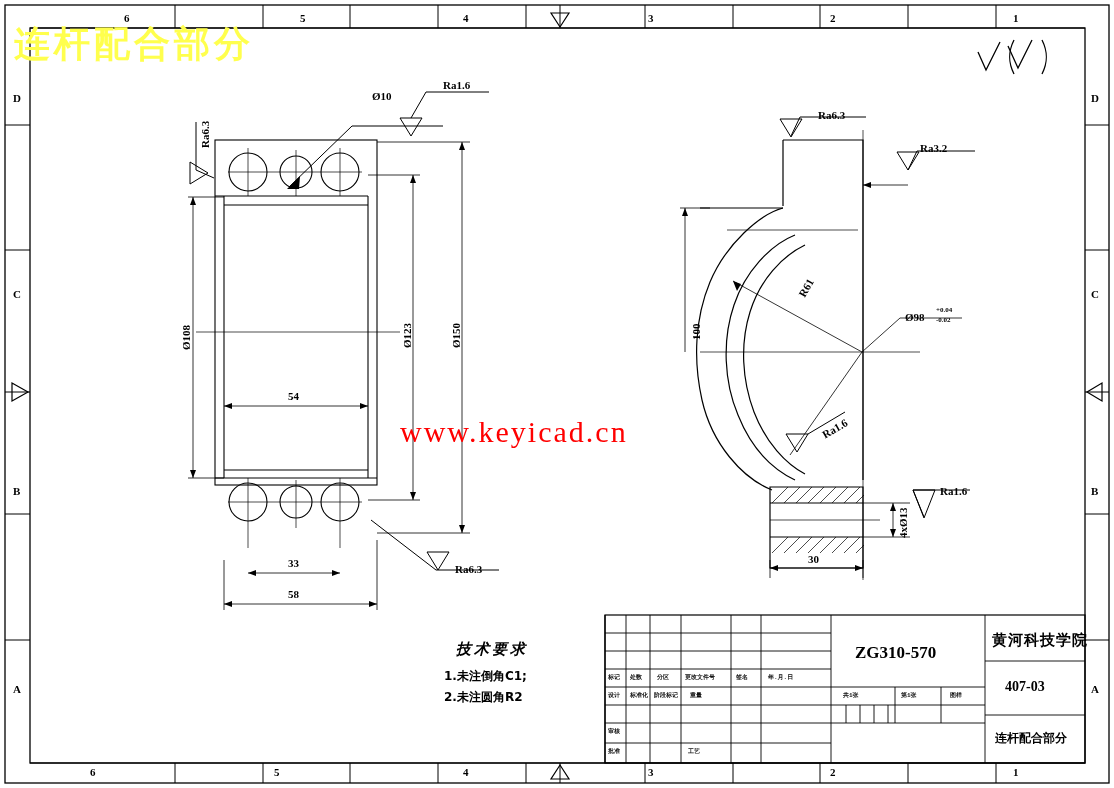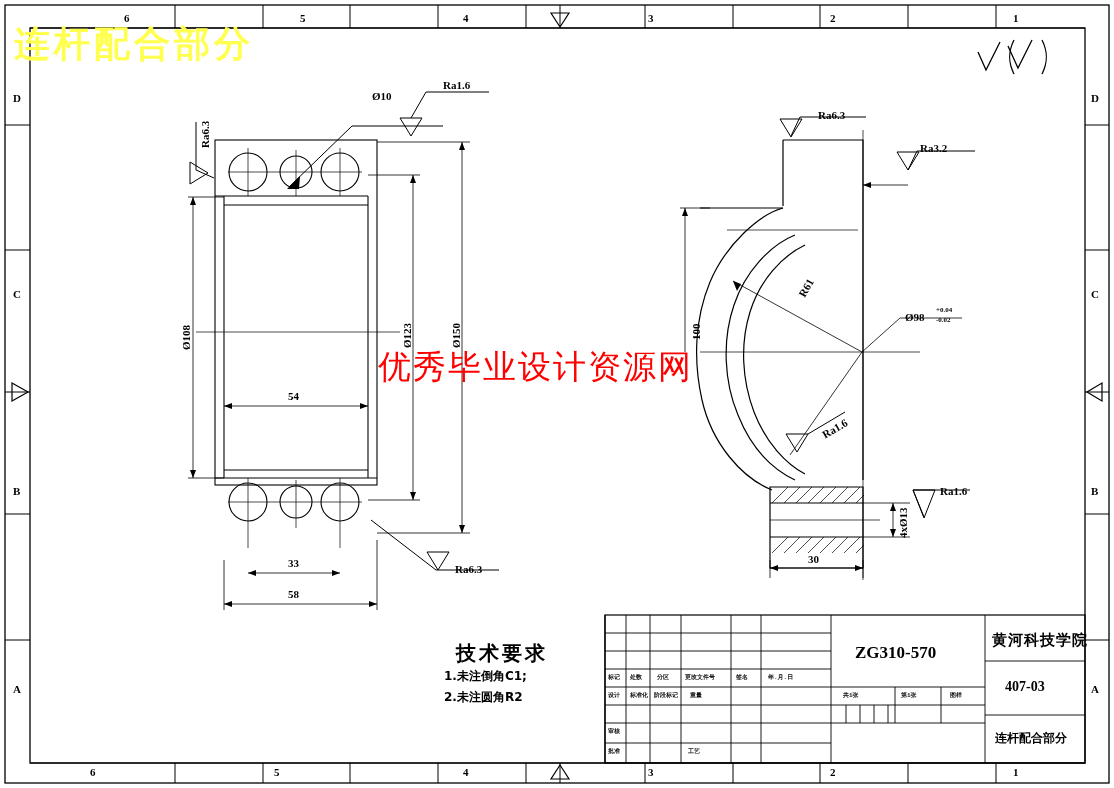--- a/index.html
+++ b/index.html
@@ -292,21 +292,21 @@
       <line x1="860" y1="705" x2="860" y2="723"></line>
       <line x1="874" y1="705" x2="874" y2="723"></line>
       <line x1="888" y1="705" x2="888" y2="723"></line>
 
       <line x1="985" y1="661" x2="1085" y2="661"></line>
       <line x1="985" y1="715" x2="1085" y2="715"></line>
     </g>
   </svg>
 
   <div class="wm-title">连杆配合部分</div>
-  <div class="wm-red1">优秀毕业设计资源网</div>
+  <div class="wm-red2">www.keyicad.cn</div>
 
   <div class="zl" style="left:124px;top:12px;">6</div>
   <div class="zl" style="left:300px;top:12px;">5</div>
   <div class="zl" style="left:463px;top:12px;">4</div>
   <div class="zl" style="left:648px;top:12px;">3</div>
   <div class="zl" style="left:830px;top:12px;">2</div>
   <div class="zl" style="left:1013px;top:12px;">1</div>
 
   <div class="zl" style="left:90px;top:766px;">6</div>
   <div class="zl" style="left:274px;top:766px;">5</div>
@@ -343,21 +343,21 @@
   <div class="txt" style="left:940px;top:485px;">Ra1.6</div>
 
   <div class="txt" style="left:796px;top:293px;transform:rotate(-60deg);transform-origin:0 0;">R61</div>
   <div class="txt" style="left:905px;top:311px;">Ø98</div>
   <div class="txt xs" style="left:936px;top:306px;">+0.04</div>
   <div class="txt xs" style="left:936px;top:316px;">-0.02</div>
   <div class="txt rot90" style="left:690px;top:340px;">100</div>
   <div class="txt rot90" style="left:897px;top:538px;">4xØ13</div>
   <div class="txt" style="left:808px;top:553px;">30</div>
 
-  <div class="txt cjk" style="left:456px;top:640px;font-size:20px;letter-spacing:3px;">技术要求</div>
+  <div class="txt cjk" style="left:456px;top:640px;font-size:15px;letter-spacing:3px;font-style:italic;">技术要求</div>
   <div class="txt cjk" style="left:444px;top:668px;font-size:12px;">1.未注倒角C1;</div>
   <div class="txt cjk" style="left:444px;top:689px;font-size:12px;">2.未注圆角R2</div>
 
   <div class="tb-txt" style="left:855px;top:643px;font-size:17px;font-weight:bold;font-family:Liberation Serif, serif;">ZG310-570</div>
   <div class="tb-txt" style="left:992px;top:631px;font-size:15px;font-weight:bold;letter-spacing:1px;">黄河科技学院</div>
   <div class="tb-txt" style="left:1005px;top:679px;font-size:14px;font-weight:bold;font-family:'Liberation Serif',serif;">407-03</div>
   <div class="tb-txt" style="left:995px;top:730px;font-size:12px;font-weight:bold;">连杆配合部分</div>
 
   <div class="tb-txt blur" style="left:608px;top:673px;font-size:6px;">标记</div>
   <div class="tb-txt blur" style="left:630px;top:673px;font-size:6px;">处数</div>

